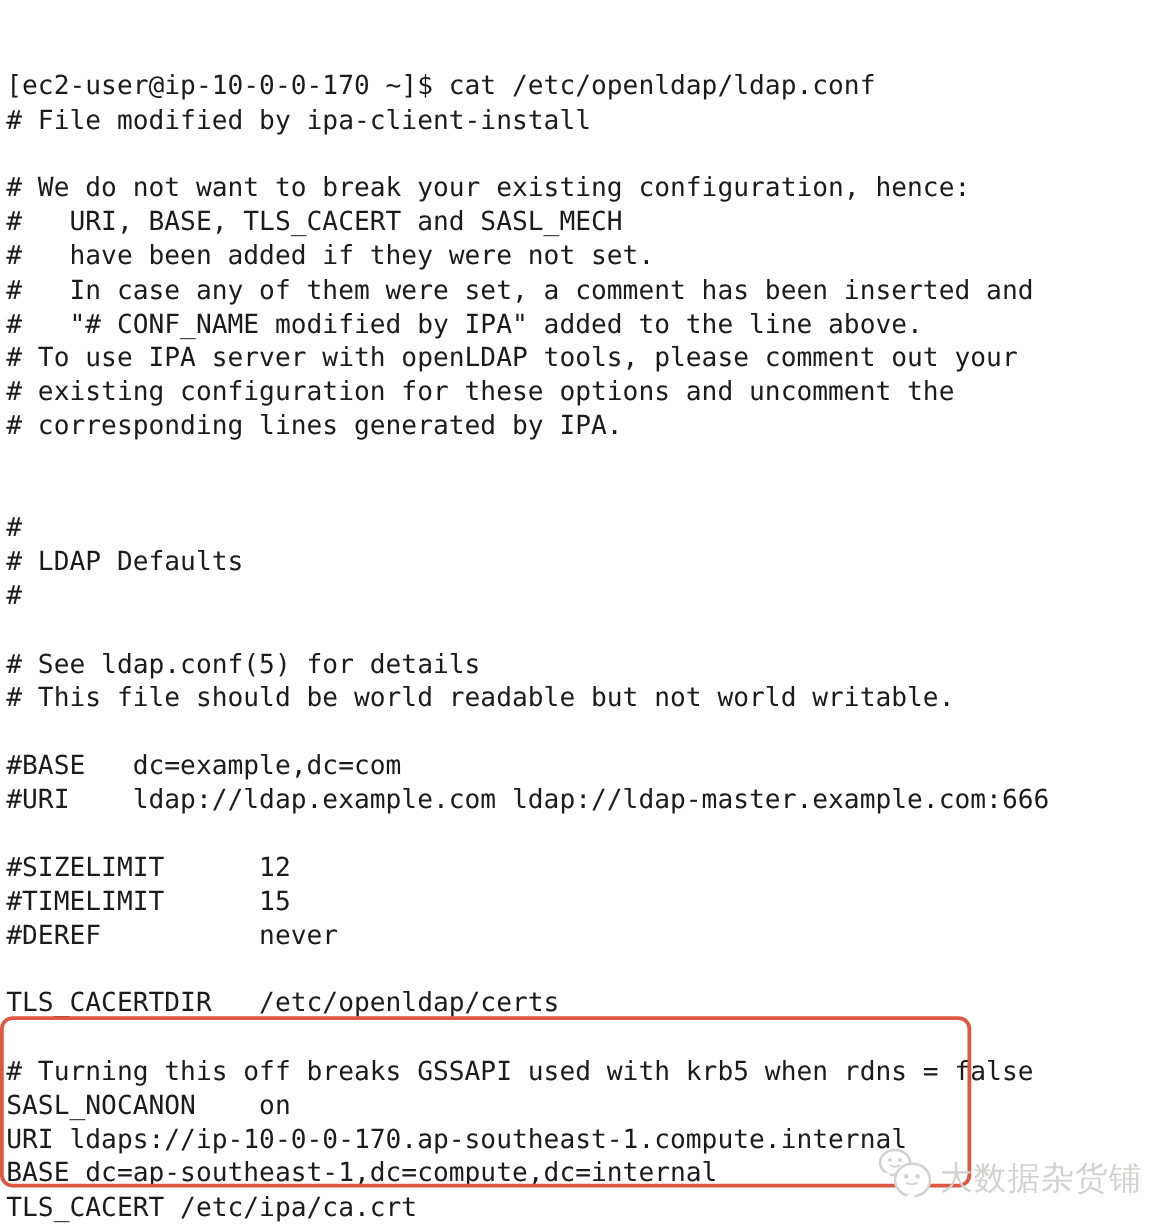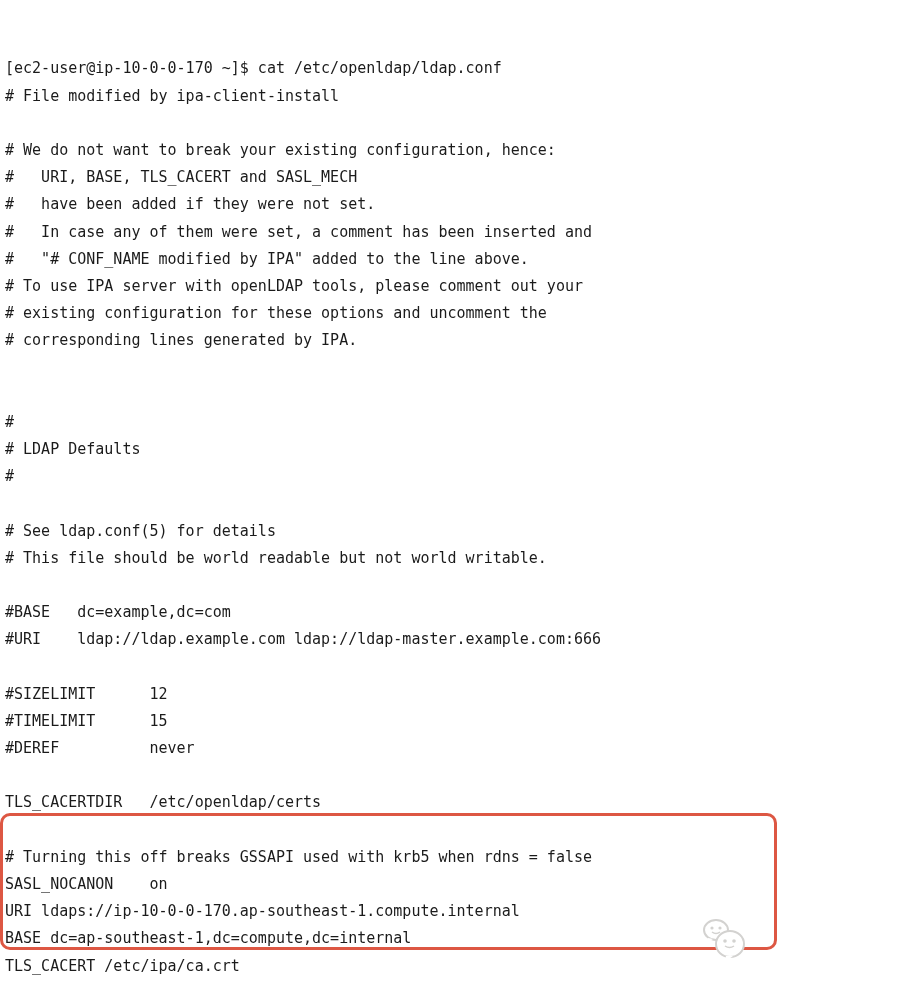--- a/index.html
+++ b/index.html
@@ -10,21 +10,21 @@
     position: relative;
     overflow: hidden;
     font-family: "DejaVu Sans Mono", "Liberation Mono", monospace;
   }
   .terminal {
     position: absolute;
     left: 0; top: 0;
     width: 922px; height: 981px;
     padding: 1px 0 0 5px;
     box-sizing: border-box;
-    font-size: 15px;
+    font-size: 21px;
     line-height: 27.2px;
     color: #1b1b1b;
     white-space: pre;
     z-index: 1;
     border-radius: 10px;
   }
   .line {
     height: 27.2px;
     white-space: pre;
   }
@@ -83,13 +83,14 @@
       <g fill="#d3d2d0">
         <circle cx="12" cy="12" r="1.6"></circle>
         <circle cx="20" cy="12" r="1.6"></circle>
         <path d="M12 16 Q16 19 20 16" stroke="#d3d2d0" stroke-width="1.5" fill="none"></path>
         <circle cx="25" cy="25" r="1.8"></circle>
         <circle cx="34" cy="25" r="1.8"></circle>
         <path d="M25 30 Q29.5 33 34 30" stroke="#d3d2d0" stroke-width="1.5" fill="none"></path>
       </g>
     </svg>
   </span>
+  <span class="wm-text">大数据杂货铺</span>
 </div>
 
 </body></html>

